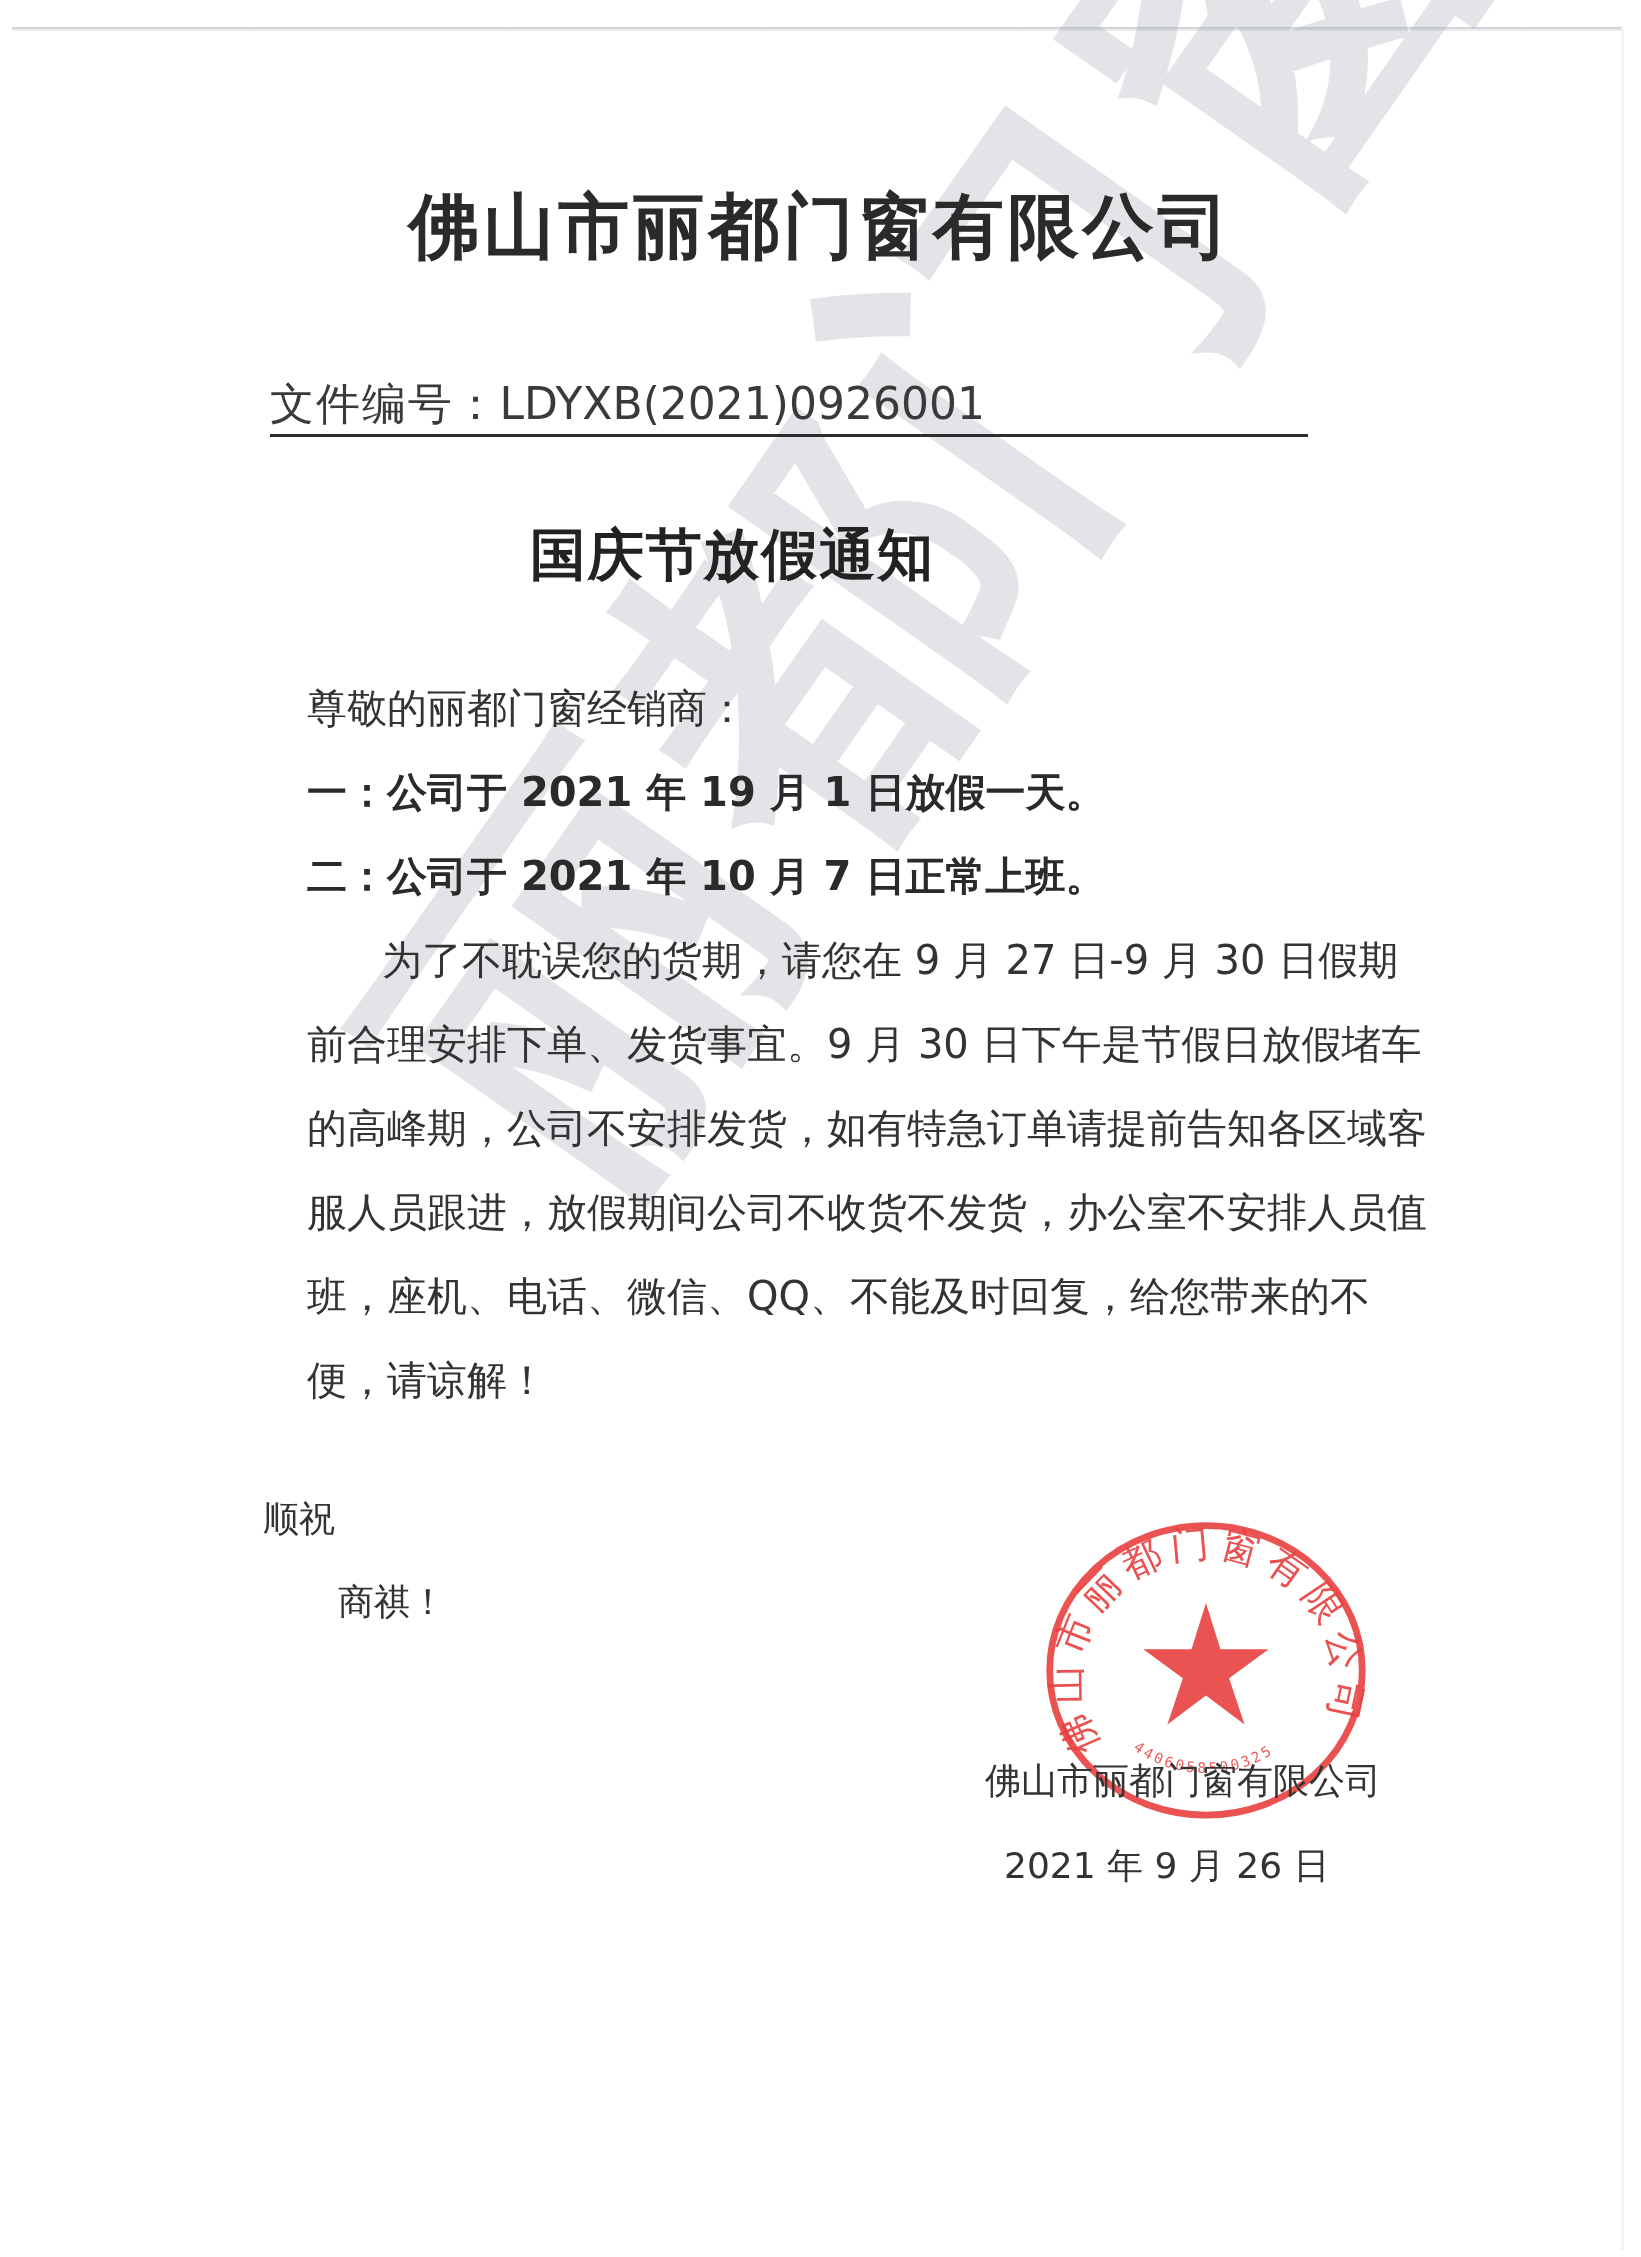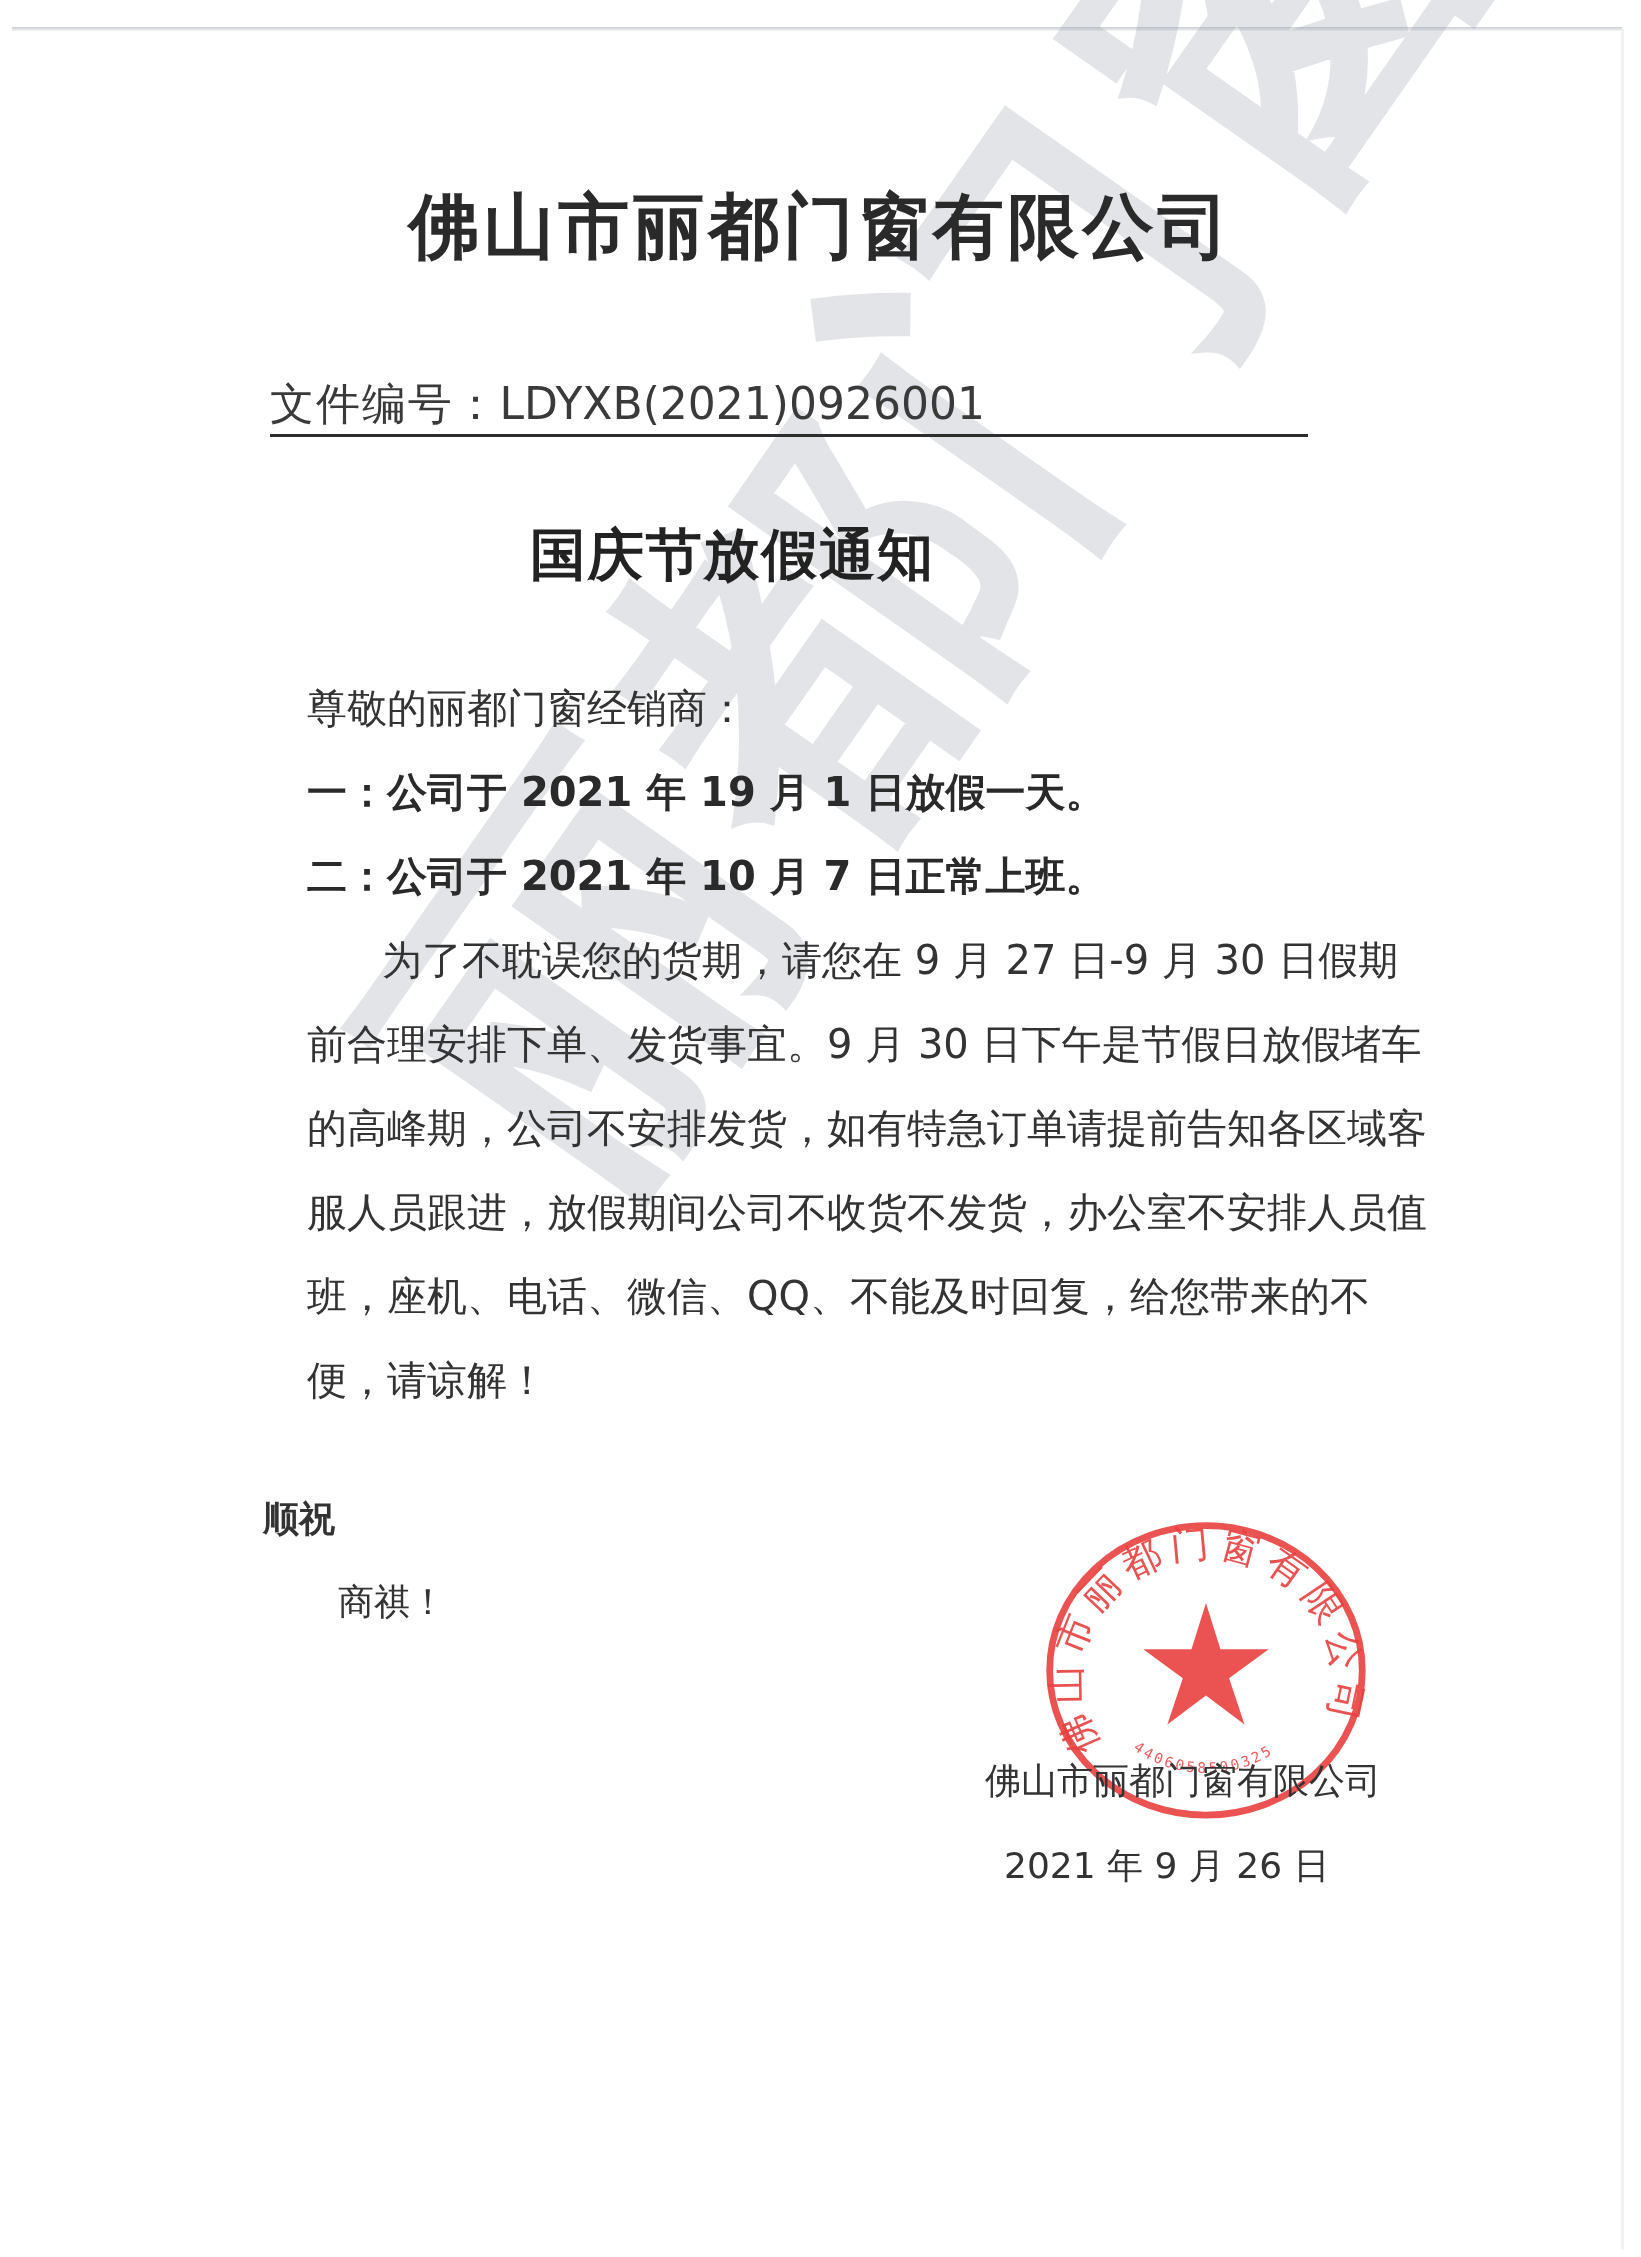--- a/index.html
+++ b/index.html
@@ -42,21 +42,21 @@
     text-align: center; font-size: 56px; font-weight: bold; color: #222;
     letter-spacing: 1.9px;
   }
   .body-text {
     position: absolute; left: 263px; width: 1125px; top: 666px;
     font-size: 40px; line-height: 84px; color: #333; margin-left: 44px;
   }
   .body-text p { margin: 0; }
   .indent { text-indent: 75px; }
   .bold { font-weight: bold; color: #2a2a2a; }
-  .closing-1 { position: absolute; left: 263px; top: 1495px; font-size: 36px; font-weight: bold; }
+  .closing-1 { position: absolute; left: 263px; top: 1495px; font-size: 36px; }
   .closing-2 { position: absolute; left: 338px; top: 1578px; font-size: 36px; }
   .seal {
     position: absolute; left: 1041px; top: 1514px; width: 328px; height: 309px;
   }
   .signature {
     position: absolute; left: 956px; width: 425px; top: 1757px;
     text-align: right; font-size: 36px; color: #333;
   }
   .sign-date {
     position: absolute; left: 1004px; top: 1842px;

